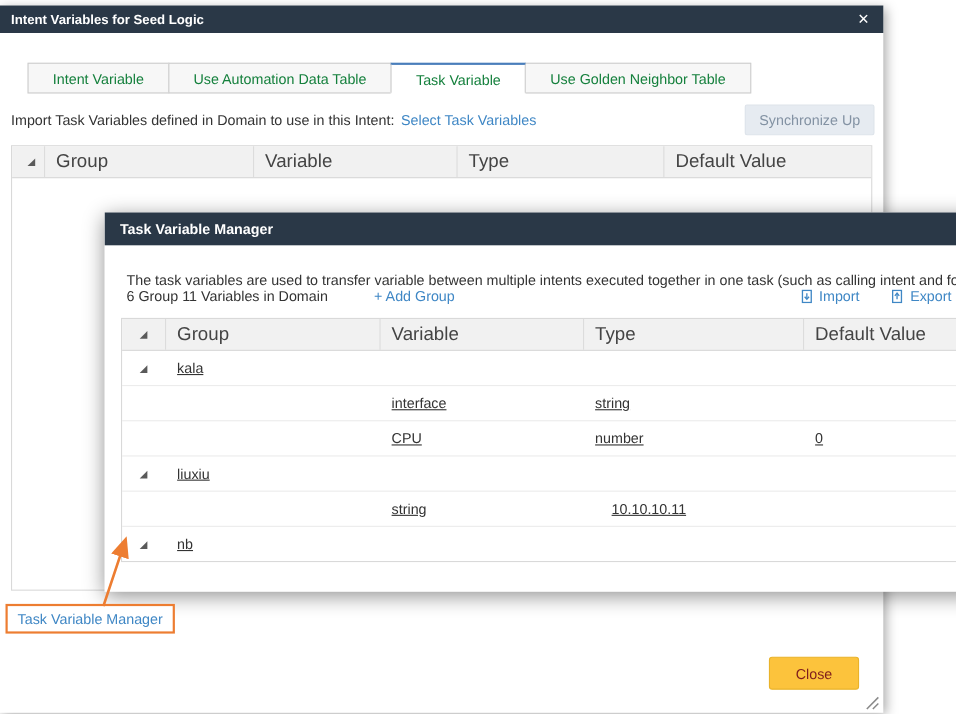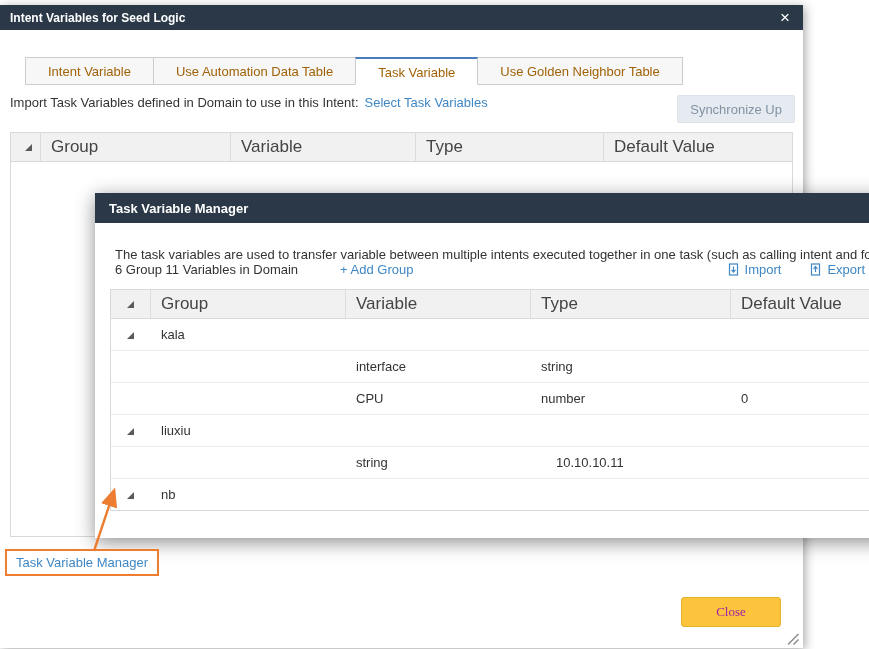--- a/index.html
+++ b/index.html
@@ -12,28 +12,28 @@
 
   
   #main-dialog { left:0; top:5px; width:803px; height:643px; z-index:1;
     box-shadow:2px 2px 10px rgba(0,0,0,.35); }
   .dlg-header { height:25px; background:var(--titlebar-bg,#2a3847); color:#fff;
     display:flex; align-items:center; padding:0 10px; font-size:12px; font-weight:bold; }
   .dlg-close { margin-left:auto; font-weight:normal; font-size:17px; line-height:1;
     cursor:pointer; padding:0 3px; }
 
   .tabs { display:flex; margin:27px 0 0 25px; }
-  .tab { padding:0 22px; height:28px; line-height:28px; font-size:13px; color:#a16207;
+  .tab { padding:0 22px; height:28px; line-height:28px; font-size:13px; color:#15803d;
     background:#f7f7f7; border:1px solid #ccc; margin-left:-1px; white-space:nowrap;
     cursor:pointer; box-sizing:border-box; }
   .tab:first-child { margin-left:0; }
   .tab.active { background:#fff; font-weight:normal; border-bottom-color:#fff;
     border-top:2px solid var(--active-tab-accent,#4a7ebb); position:relative; z-index:2; }
 
-  .import-row { display:flex; align-items:flex-start; margin:10px 8px 0 10px;
+  .import-row { display:flex; align-items:center; margin:10px 8px 0 10px;
     font-size:13px; color:#333; height:28px; }
   .link { color:var(--link,#3f87c5); text-decoration:none; cursor:pointer; }
   .import-row .link { margin-left:6px; }
   .sync-btn { margin-left:auto; background:#e6ebf1; color:#8392a3; border:1px solid #dde3ea;
     padding:0 12px; height:28px; font-size:13px; border-radius:2px; cursor:pointer;
     font-family:"Liberation Sans", sans-serif; }
 
   .table { border:1px solid #d9d9d9; box-sizing:border-box; background:#fff; }
   .thead { display:flex; background:#f1f1f1; height:28px; align-items:stretch;
     border-bottom:1px solid #d9d9d9; }
@@ -43,23 +43,23 @@
   .tri { display:inline-block; width:0; height:0;
     border-left:7px solid transparent; border-bottom:7px solid #5a5a5a; cursor:pointer; }
 
   .main-table { margin:9px 10px 0 10px; height:405px; }
   .main-table .col-arrow { width:30px; padding-left:14px; }
   .main-table .col-group { width:190px; }
   .main-table .col-var   { width:185px; }
   .main-table .col-type  { width:188px; }
   .main-table .col-def   { flex:1; }
 
-  .close-btn { position:absolute; right:22px; bottom:21px; width:100px; height:30px;
+  .close-btn { position:absolute; right:22px; bottom:21px; width:82px; height:30px;
     background:var(--close-button-bg,#fcc33c); border:1px solid #e9b32a; border-radius:3px;
-    font-size:13px; color:#a21caf; cursor:pointer; font-family:Liberation Serif, serif; }
+    font-size:13px; color:#7f1d1d; cursor:pointer; font-family:Liberation Sans, sans-serif; }
   .resize-handle { position:absolute; right:3px; bottom:2px; cursor:nwse-resize; }
 
   
   #mgr-dialog { left:95px; top:193px; width:800px; height:345px; z-index:10;
     box-shadow:0 4px 18px rgba(0,0,0,.45); overflow:hidden; }
   #mgr-dialog .dlg-header { height:30px; font-size:13px; padding:0 14px; }
   .mgr-desc { margin:24px 0 0 20px; font-size:13px; color:#333; white-space:nowrap;
     overflow:hidden; }
   .stats-row { display:flex; align-items:center; margin:0 30px 0 20px;
     font-size:13px; color:#333; }
@@ -69,21 +69,21 @@
 
   .mgr-table { margin:12px 15px 0 15px; }
   .mgr-table .col-arrow { width:40px; padding-left:16px; }
   .mgr-table .col-group { width:195px; }
   .mgr-table .col-var   { width:185px; }
   .mgr-table .col-type  { width:200px; }
   .mgr-table .col-def   { flex:1; }
   .tr { display:flex; align-items:center; height:31px; border-bottom:1px solid #ececec;
     font-size:13px; color:#333; }
   .tr:last-child { border-bottom:none; }
-  .td { box-sizing:border-box; padding-left:10px; }
+  .td { box-sizing:border-box; padding-left:10px;text-decoration:underline; }
 
   
   .annot-box { position:absolute; left:5px; top:549px; z-index:20; background:#fff;
     border:2px solid var(--annotation-orange,#ed7d31); padding:4px 9px;
     font-size:13px; color:var(--link,#3f87c5); }
   .annot-arrow { position:absolute; left:85px; top:483px; z-index:21; }
 </style>
 </head>
 <body>
 

